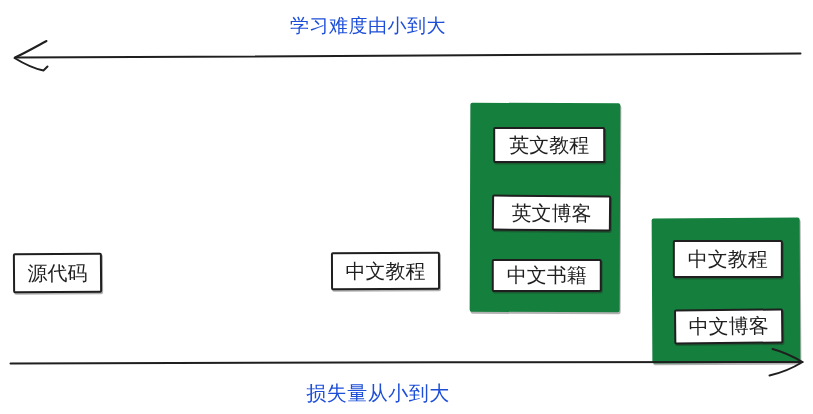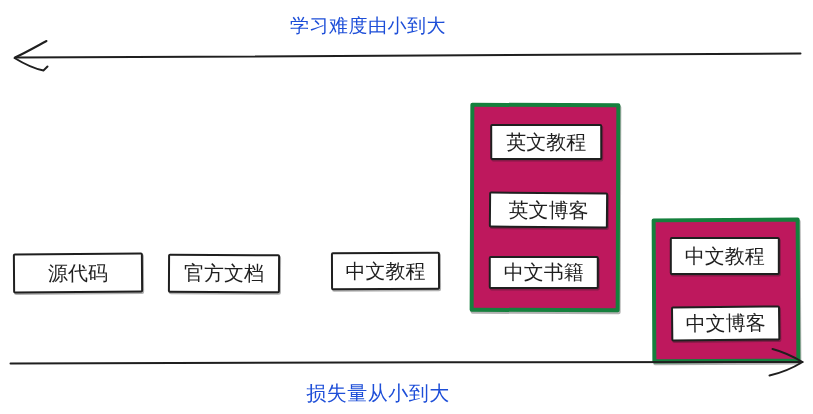--- a/index.html
+++ b/index.html
@@ -51,28 +51,28 @@
     align-items: center;
     justify-content: center;
     font-size: 20px;
     color: #1f1f1f;
     box-shadow: 1px 1.5px 0 rgba(31,31,31,0.35);
     box-sizing: border-box;
     white-space: nowrap;
   }
   .group {
     position: absolute;
-    border: 4px solid #15803d;
+    border: 7px solid #15803d;
     border-radius: 2px;
-    background: #be185d;
+    background: #15803d;
     box-shadow: 1px 2px 0 rgba(31,31,31,0.35);
     box-sizing: border-box;
   }
   
-  .box.src   { left: 13px;  top: 253px; width: 130px; height: 40px; transform: rotate(-0.4deg); }
+  .box.src   { left: 13px;  top: 253px; width: 89px; height: 40px; transform: rotate(-0.4deg); }
   .box.docs  { left: 168px; top: 254px; width: 112px; height: 39px; transform: rotate(0.3deg); }
   .box.ebook { left: 331px; top: 252px; width: 109px; height: 38px; transform: rotate(-0.2deg); }
   
   .group.g1 { left: 470px; top: 103px; width: 150px; height: 209px; transform: rotate(0.2deg); }
   .group.g1 .box.i1 { left: 16px; top: 17px;  width: 112px; height: 36px; transform: rotate(-0.3deg); }
   .group.g1 .box.i2 { left: 15px; top: 85px;  width: 119px; height: 36px; transform: rotate(0.3deg); }
   .group.g1 .box.i3 { left: 15px; top: 149px; width: 110px; height: 33px; transform: rotate(-0.2deg); }
   
   .group.g2 { left: 652px; top: 170px; width: 148px; height: 145px; transform: rotate(-0.3deg); margin-top: 48px; }
   .group.g2 .box.i1 { left: 14px; top: 15px; width: 110px; height: 38px; transform: rotate(0.3deg); }
@@ -88,23 +88,20 @@
   <svg class="arrow top" width="813" height="85" viewBox="0 0 813 85" fill="none" stroke="#1f1f1f" stroke-width="2" stroke-linecap="round">
     <path d="M 800.5 53.5 C 600 55, 300 56.5, 16 57.5"></path>
     <path d="M 15 57.5 C 25 53, 34.5 47.5, 46.5 41"></path>
     <path d="M 14.5 58 C 23.5 63.5, 33 68.5, 43.5 70.5 L 47.5 66.5"></path>
   </svg>
 
   <div class="box src">
     <span>源代码</span>
   </div>
 
-  <div class="box docs">
-    <span>官方文档</span>
-  </div>
 
   <div class="box ebook">
     <span>中文教程</span>
   </div>
 
   <div class="group g1">
     <div class="box i1">
       <span>英文教程</span>
     </div>
     <div class="box i2">

